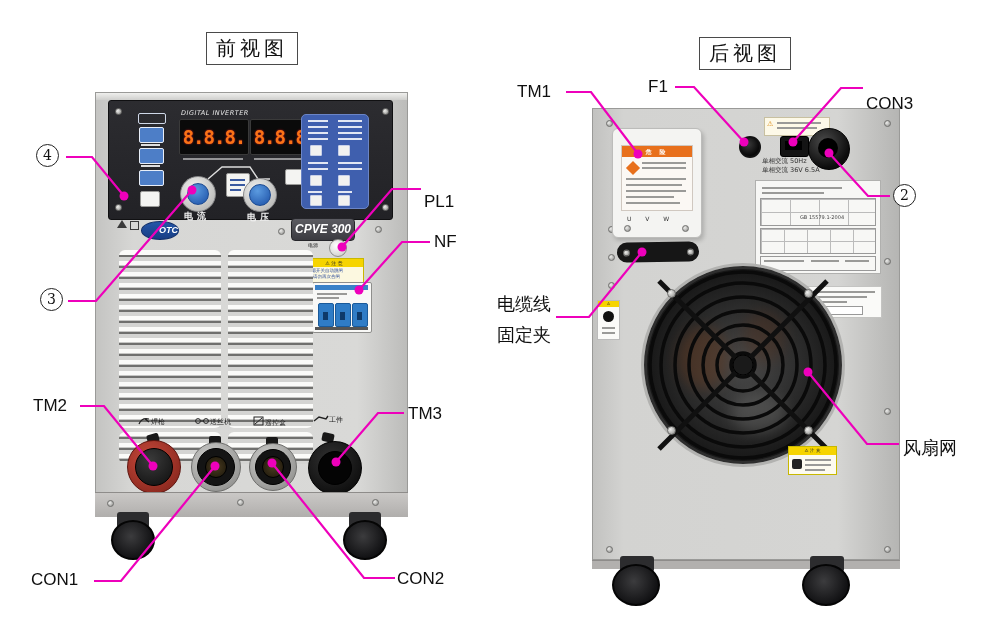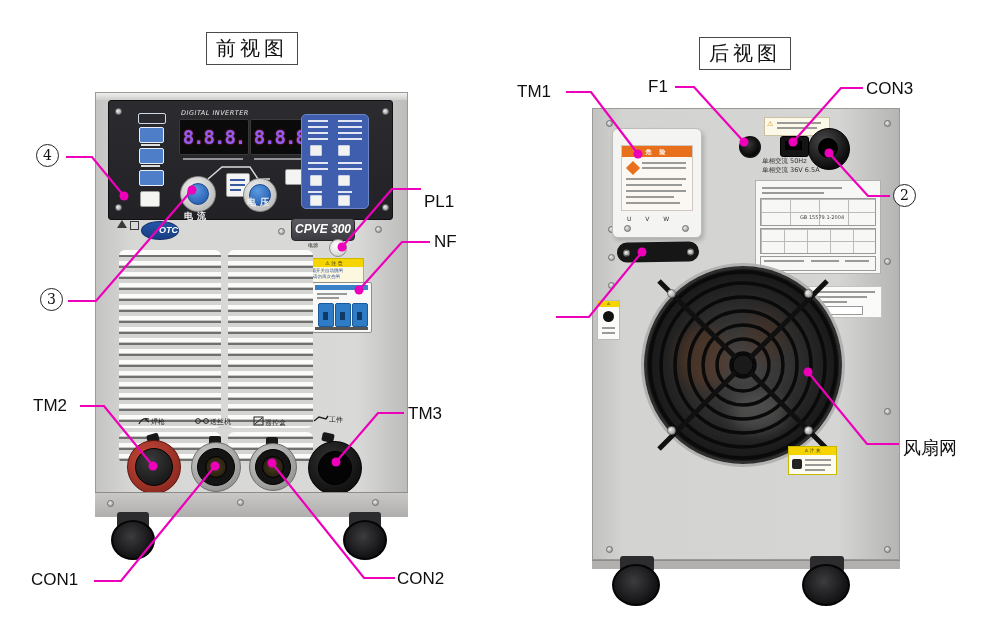--- a/index.html
+++ b/index.html
@@ -15,21 +15,21 @@
              letter-spacing:4px;color:#111;background:#fff}
   
   .screw{position:absolute;width:7px;height:7px;border-radius:50%;box-sizing:border-box;
          background:radial-gradient(circle at 35% 35%,#eeeeec,#8a8a88);border:1px solid #6f6f6d}
   .tdash{position:absolute;height:2px;background:#9a9a98}
   .wdash{position:absolute;height:2px;background:rgba(255,255,255,.85)}
   .bdash{position:absolute;height:2px;background:#3a5aa0}
   .machine-body{position:absolute;border:1px solid #9a9a98;box-sizing:border-box}
   .panel{position:absolute;background:linear-gradient(#2c2c30,#222226);border:1px solid #101012;border-radius:3px}
   .disp{position:absolute;width:68px;height:34px;background:#0a0a0a;border:1px solid #3a3a3a;border-radius:2px;
-        color:#8b5cf6;font:bold 19px "DejaVu Sans Mono",monospace;text-align:center;line-height:34px;letter-spacing:-1px;
+        color:#f97316;font:bold 19px "DejaVu Sans Mono",monospace;text-align:center;line-height:34px;letter-spacing:-1px;
         text-shadow:0 0 2px #c22}
   .pbtn{position:absolute;width:23px;height:14px;background:#4d7ec7;border:1px solid #e8eef8;border-radius:2px}
   .wbox{position:absolute;background:#f4f4f2;border:1px solid #9a9a98;border-radius:2px}
   .bluebox{position:absolute;background:#3f5fae;border:1px solid #6b85c6;border-radius:5px}
   .bsq{position:absolute;width:12px;height:11px;background:#f2f2f0;border-radius:1px;border:1px solid #c8d0e8;box-sizing:border-box}
   .knob-ring{position:absolute;border-radius:50%;background:radial-gradient(circle at 40% 35%,#f4f4f2,#aaaaa8);border:1px solid #88888a}
   .knob-cap{position:absolute;border-radius:50%;background:radial-gradient(circle at 38% 30%,#5b9be0,#2b62b4 75%);border:1px solid #1c4a90}
   .knob-lab{position:absolute;width:36px;text-align:center;color:#f2f2f2;font:bold 9px "DejaVu Sans",sans-serif;letter-spacing:4px}
   .louver{position:absolute;border-radius:6px;
     background:repeating-linear-gradient(180deg,#fbfbf9 0 4.5px,#c6c6c4 4.5px 5.5px,#70706e 5.5px 7px,#d4d4d2 7px 11px)}
@@ -78,21 +78,21 @@
         <div class="bdash" style="left:3px;top:10px;width:15px"></div>
         <div class="bdash" style="left:3px;top:15px;width:11px"></div>
       </div>
       <div class="wbox" style="left:176px;top:68px;width:16px;height:14px"></div>
 
       <div class="knob-ring" style="left:71px;top:75px;width:34px;height:34px"></div>
       <div class="knob-cap" style="left:78px;top:82px;width:20px;height:20px"></div>
       <div class="knob-ring" style="left:134px;top:77px;width:32px;height:32px"></div>
       <div class="knob-cap" style="left:140px;top:83px;width:20px;height:20px"></div>
       <div class="knob-lab" style="left:70px;top:109px">电流</div>
-      <div class="knob-lab" style="left:133px;top:95px">电压</div>
+      <div class="knob-lab" style="left:133px;top:110px">电压</div>
 
       <div class="bluebox" style="left:192px;top:13px;width:66px;height:93px">
         <div class="wdash" style="left:6px;top:5px;width:20px"></div>
           <div class="wdash" style="left:36px;top:5px;width:24px"></div>
         <div class="wdash" style="left:6px;top:11px;width:20px"></div>
           <div class="wdash" style="left:36px;top:11px;width:24px"></div>
         <div class="wdash" style="left:6px;top:17px;width:20px"></div>
           <div class="wdash" style="left:36px;top:17px;width:24px"></div>
         <div class="wdash" style="left:6px;top:23px;width:20px"></div>
           <div class="wdash" style="left:36px;top:23px;width:24px"></div>
@@ -353,17 +353,21 @@
   <div class="circ-num" style="left:36px;top:144px">4</div>
   <div class="circ-num" style="left:40px;top:288px">3</div>
   <div class="lbl-lat" style="left:33px;top:396px">TM2</div>
   <div class="lbl-lat" style="left:31px;top:570px">CON1</div>
   <div class="lbl-lat" style="left:424px;top:192px">PL1</div>
   <div class="lbl-lat" style="left:434px;top:232px">NF</div>
   <div class="lbl-lat" style="left:408px;top:404px">TM3</div>
   <div class="lbl-lat" style="left:397px;top:569px">CON2</div>
   <div class="lbl-lat" style="left:517px;top:82px">TM1</div>
   <div class="lbl-lat" style="left:648px;top:77px">F1</div>
-  <div class="lbl-lat" style="left:866px;top:79px">CON3</div>
+  <div class="lbl-lat" style="left:866px;top:94px">CON3</div>
   <div class="circ-num" style="left:893px;top:184px">2</div>
+  <div class="lbl-cjk" style="left:497px;top:288px;line-height:31px">
+    <div>电缆线</div>
+    <div>固定夹</div>
+  </div>
   <div class="lbl-cjk" style="left:903px;top:436px">风扇网</div>
 
 </div>
 
 </body></html>

